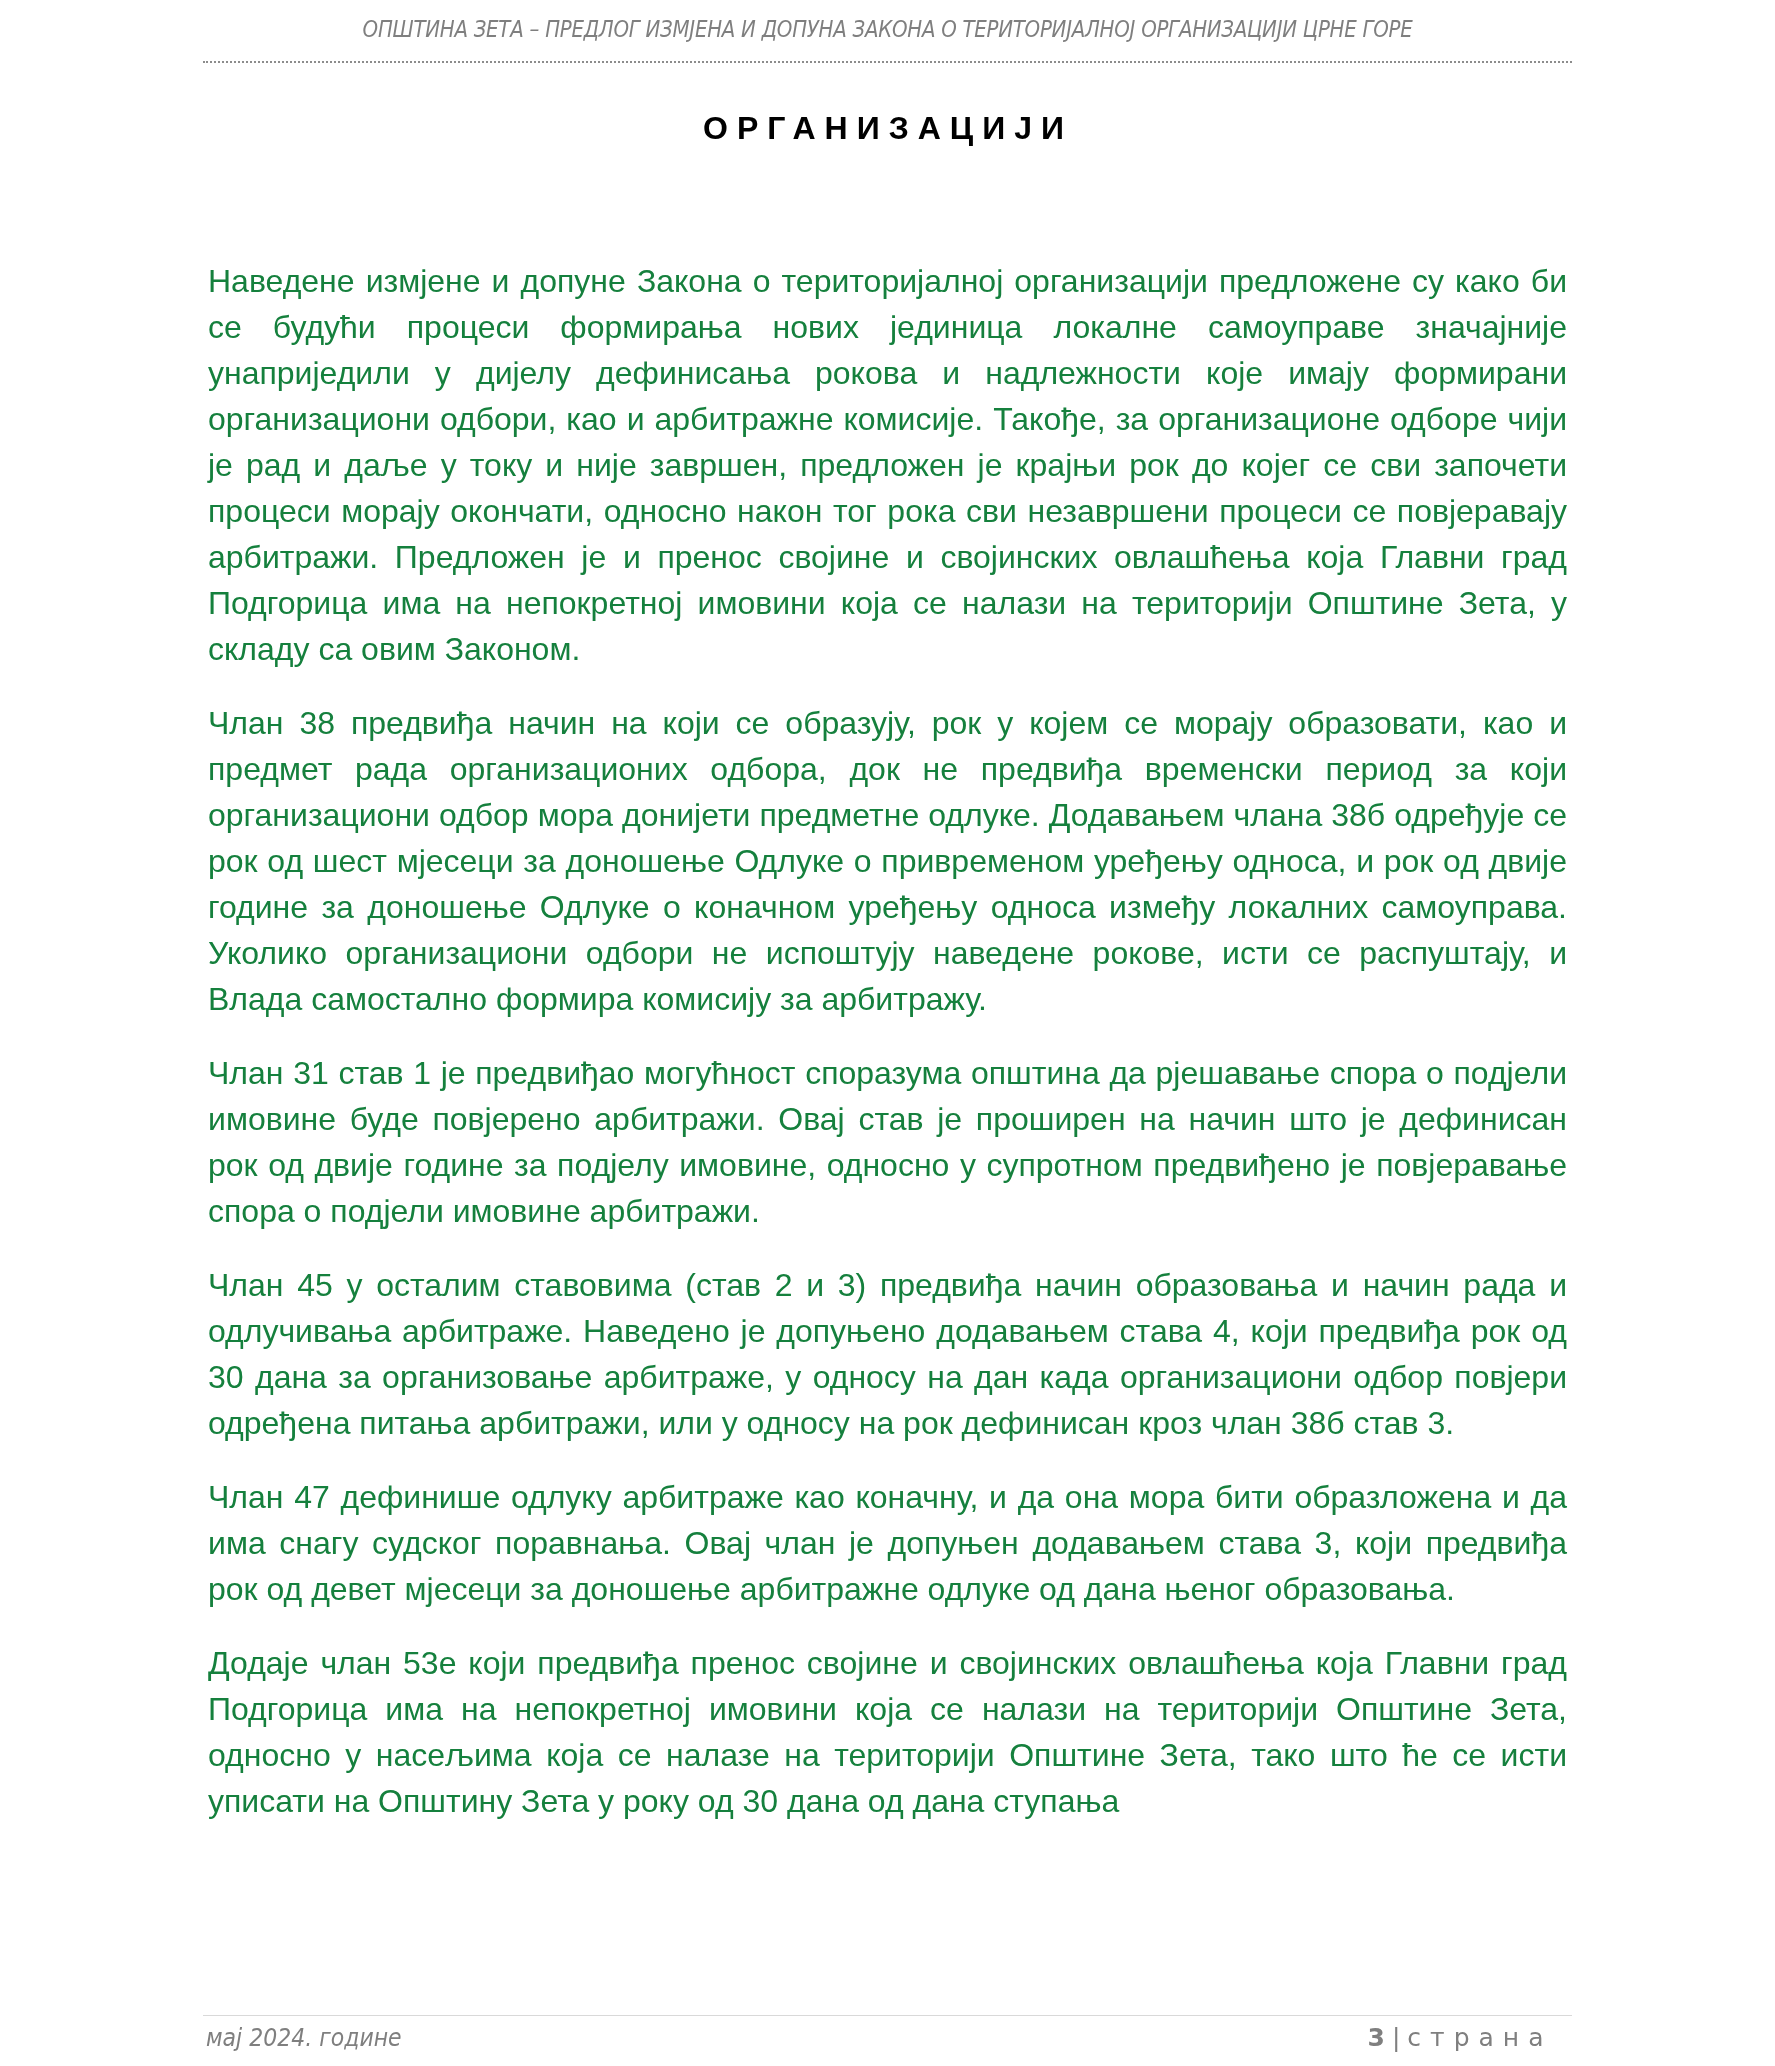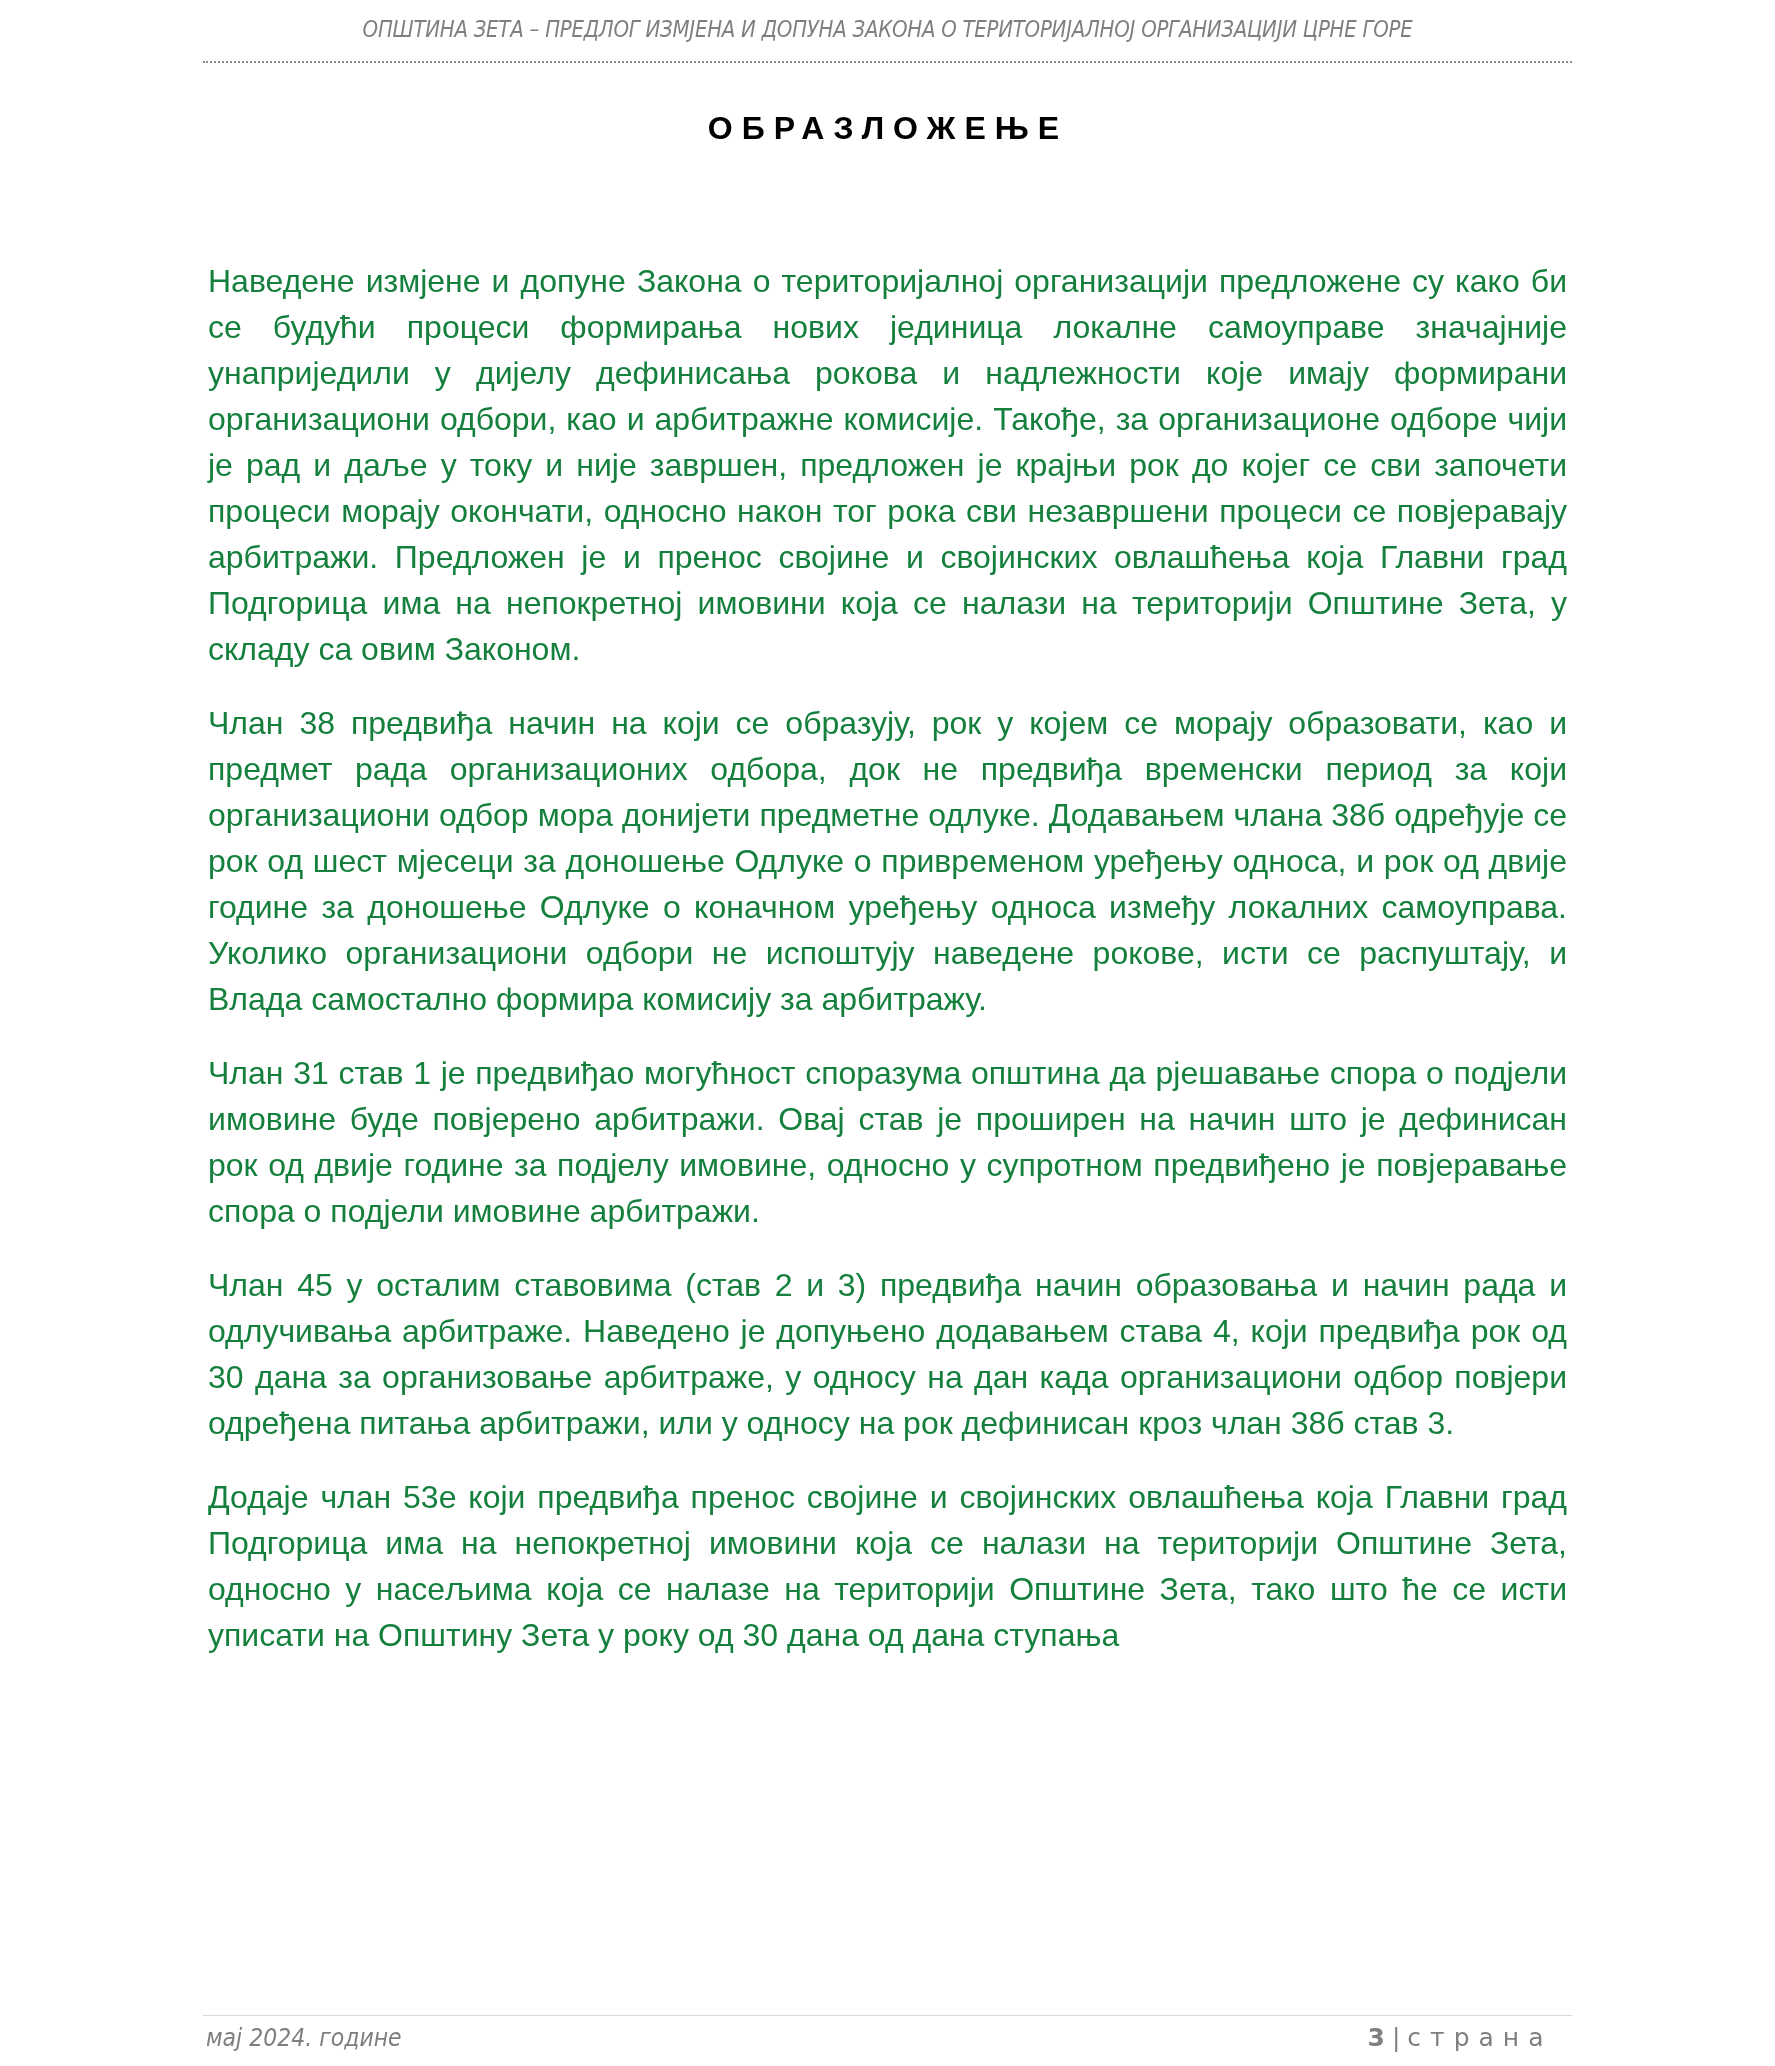--- a/index.html
+++ b/index.html
@@ -124,27 +124,28 @@
     }
   </style>
 </head>
 <body>
 
 <div class="header">
   <div class="header-title">ОПШТИНА ЗЕТА – ПРЕДЛОГ ИЗМЈЕНА И ДОПУНА ЗАКОНА О ТЕРИТОРИЈАЛНОЈ ОРГАНИЗАЦИЈИ ЦРНЕ ГОРЕ</div>
   <div class="header-rule"></div>
 </div>
 
-<div class="doc-title">ОБРАЗЛОЖЕЊЕ</div>
+<div class="doc-title">ОРГАНИЗАЦИЈИ</div>
 
 <div class="content">
   <p>Наведене измјене и допуне Закона о територијалној организацији предложене су како би се будући процеси формирања нових јединица локалне самоуправе значајније унаприједили у дијелу дефинисања рокова и надлежности које имају формирани организациони одбори, као и арбитражне комисије. Такође, за организационе одборе чији је рад и даље у току и није завршен, предложен је крајњи рок до којег се сви започети процеси морају окончати, односно након тог рока сви незавршени процеси се повјеравају арбитражи. Предложен је и пренос својине и својинских овлашћења која Главни град Подгорица има на непокретној имовини која се налази на територији Општине Зета, у складу са овим Законом.</p>
   <p>Члан 38 предвиђа начин на који се образују, рок у којем се морају образовати, као и предмет рада организационих одбора, док не предвиђа временски период за који организациони одбор мора донијети предметне одлуке. Додавањем члана 38б одређује се рок од шест мјесеци за доношење Одлуке о привременом уређењу односа, и рок од двије године за доношење Одлуке о коначном уређењу односа између локалних самоуправа. Уколико организациони одбори не испоштују наведене рокове, исти се распуштају, и Влада самостално формира комисију за арбитражу.</p>
   <p>Члан 31 став 1 је предвиђао могућност споразума општина да рјешавање спора о подјели имовине буде повјерено арбитражи. Овај став је проширен на начин што је дефинисан рок од двије године за подјелу имовине, односно у супротном предвиђено је повјеравање спора о подјели имовине арбитражи.</p>
   <p>Члан 45 у осталим ставовима (став 2 и 3) предвиђа начин образовања и начин рада и одлучивања арбитраже. Наведено је допуњено додавањем става 4, који предвиђа рок од 30 дана за организовање арбитраже, у односу на дан када организациони одбор повјери одређена питања арбитражи, или у односу на рок дефинисан кроз члан 38б став 3.</p>
+  <p>Члан 47 дефинише одлуку арбитраже као коначну, и да она мора бити образложена и да има снагу судског поравнања. Овај члан је допуњен додавањем става 3, који предвиђа рок од девет мјесеци за доношење арбитражне одлуке од дана њеног образовања.</p>
   <p>Додаје члан 53е који предвиђа пренос својине и својинских овлашћења која Главни град Подгорица има на непокретној имовини која се налази на територији Општине Зета, односно у насељима која се налазе на територији Општине Зета, тако што ће се исти уписати на Општину Зета у року од 30 дана од дана ступања</p>
 </div>
 
 <div class="footer">
   <div class="footer-rule"></div>
   <div class="footer-date">мај 2024. године</div>
   <div class="footer-page">
     <span class="page-num">3</span>
     <span class="page-sep">|</span>
     <span class="page-word">страна</span>

